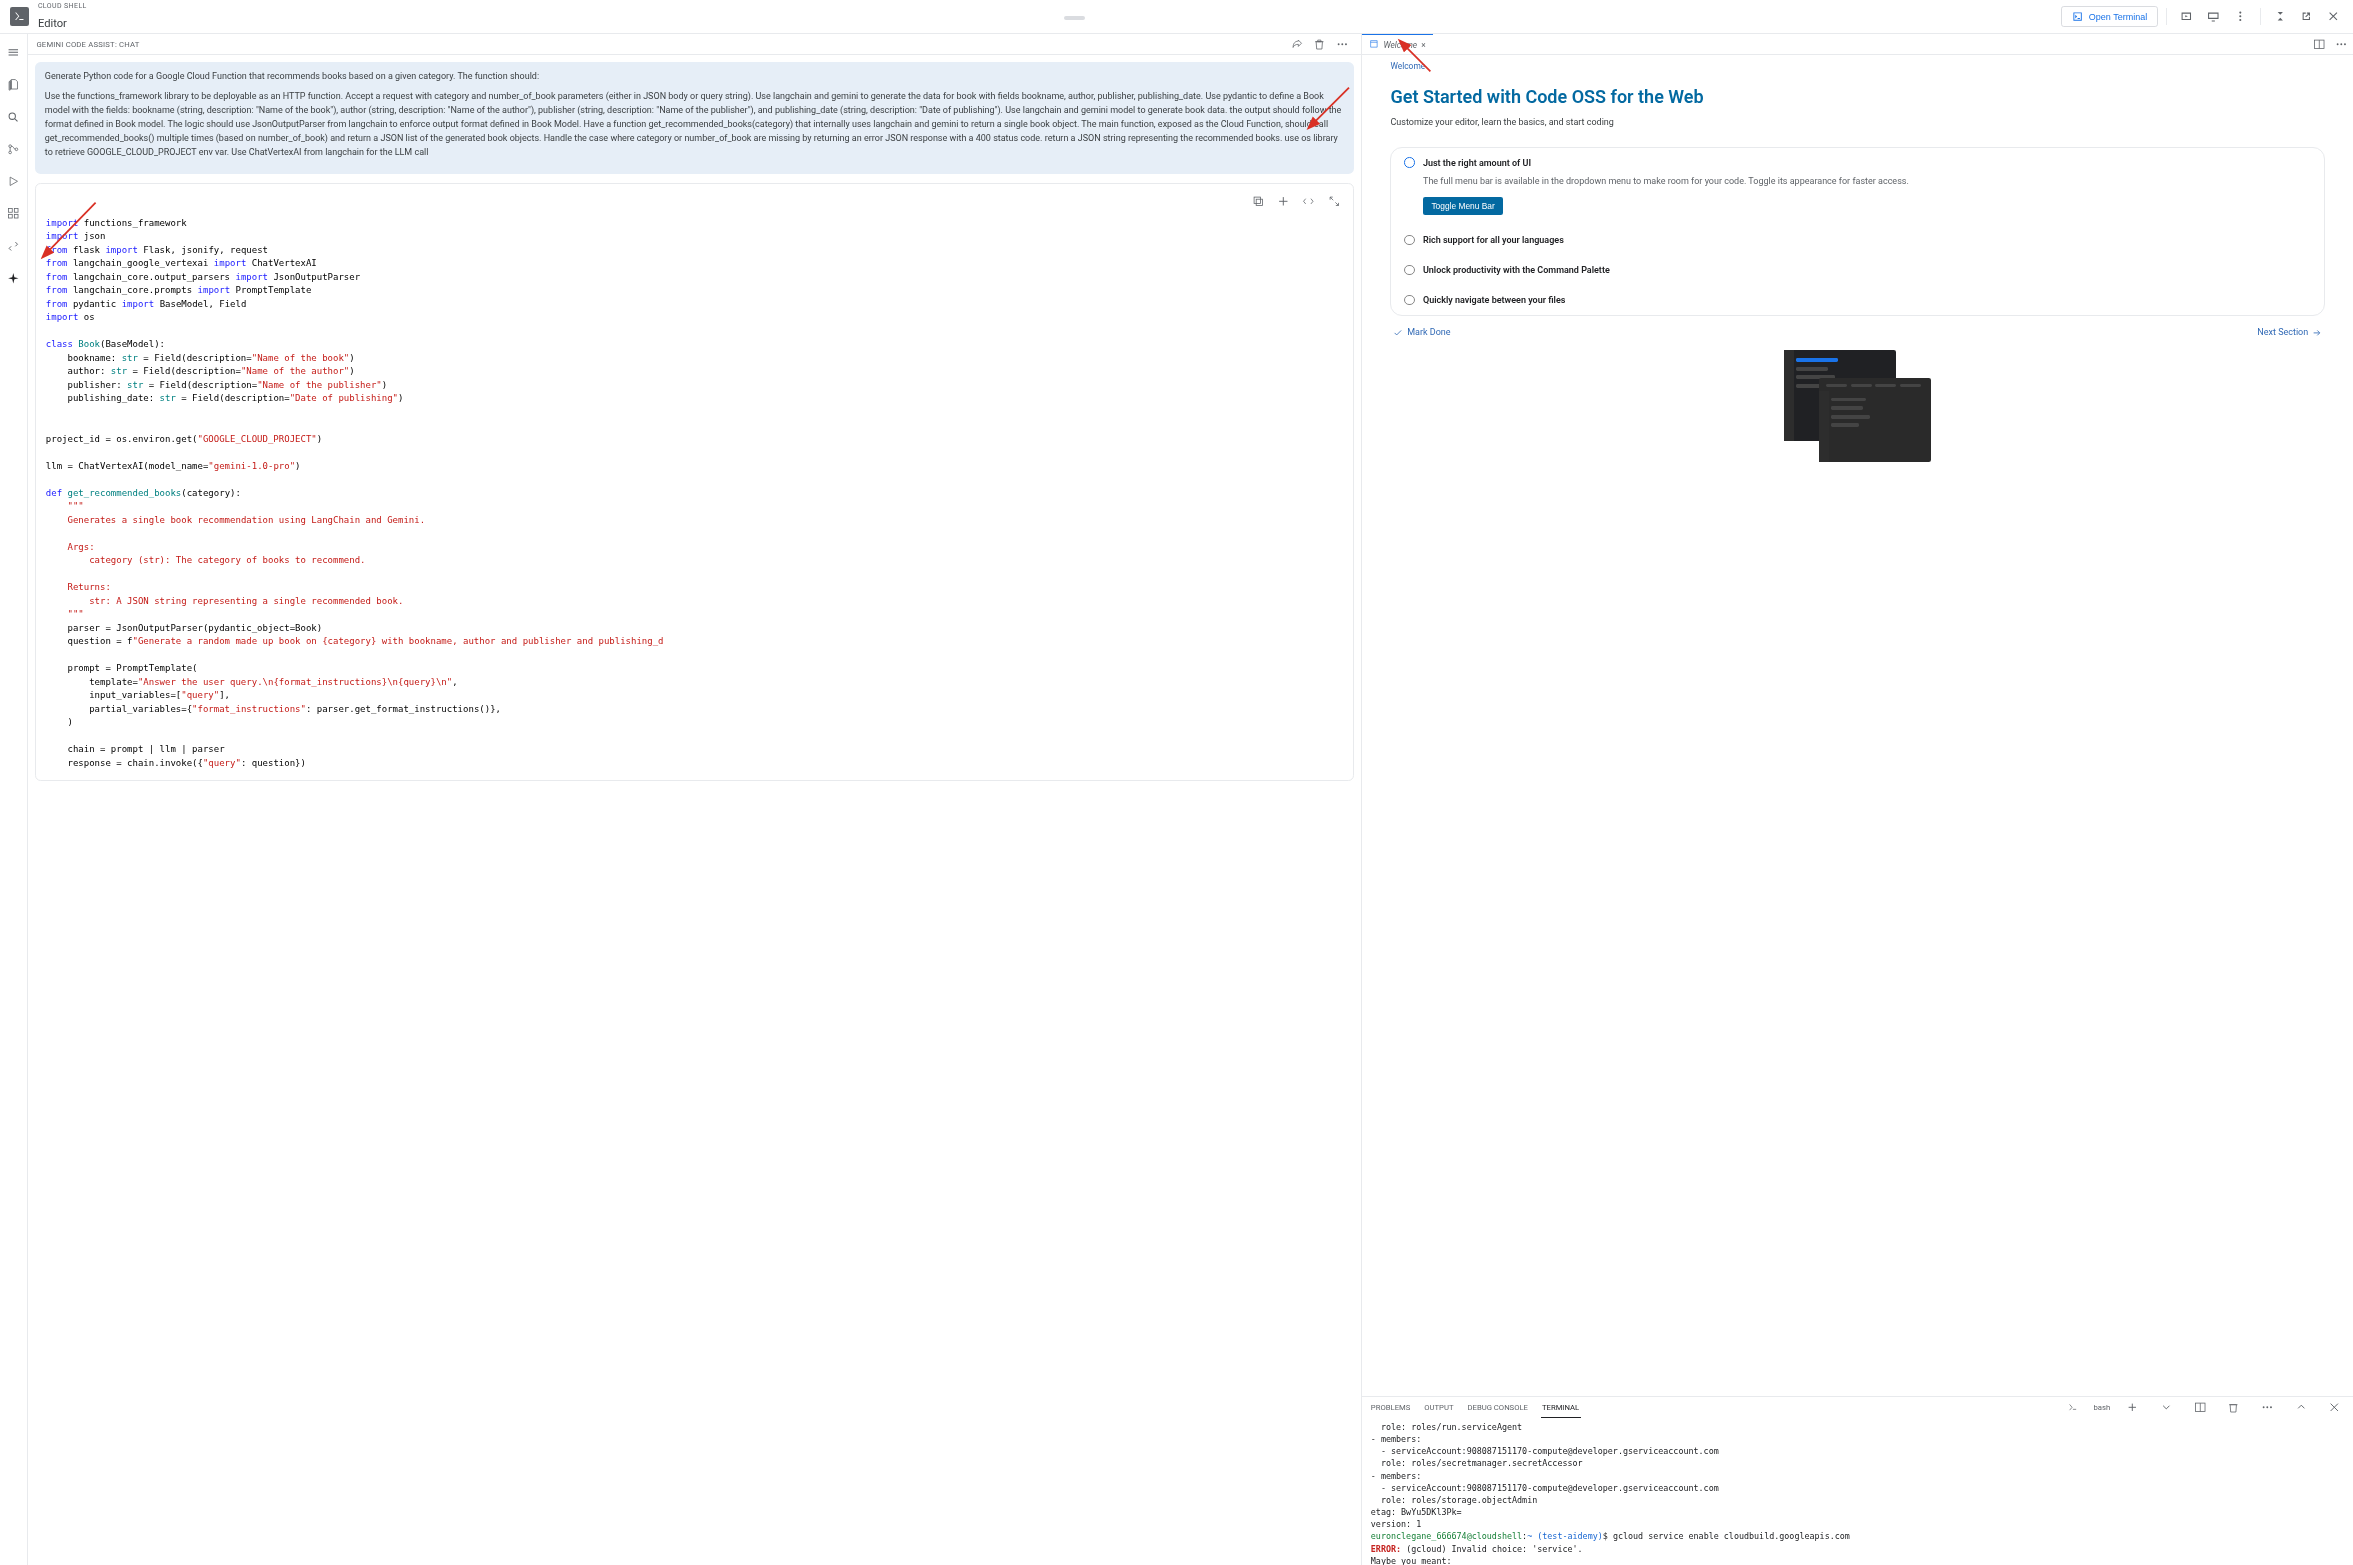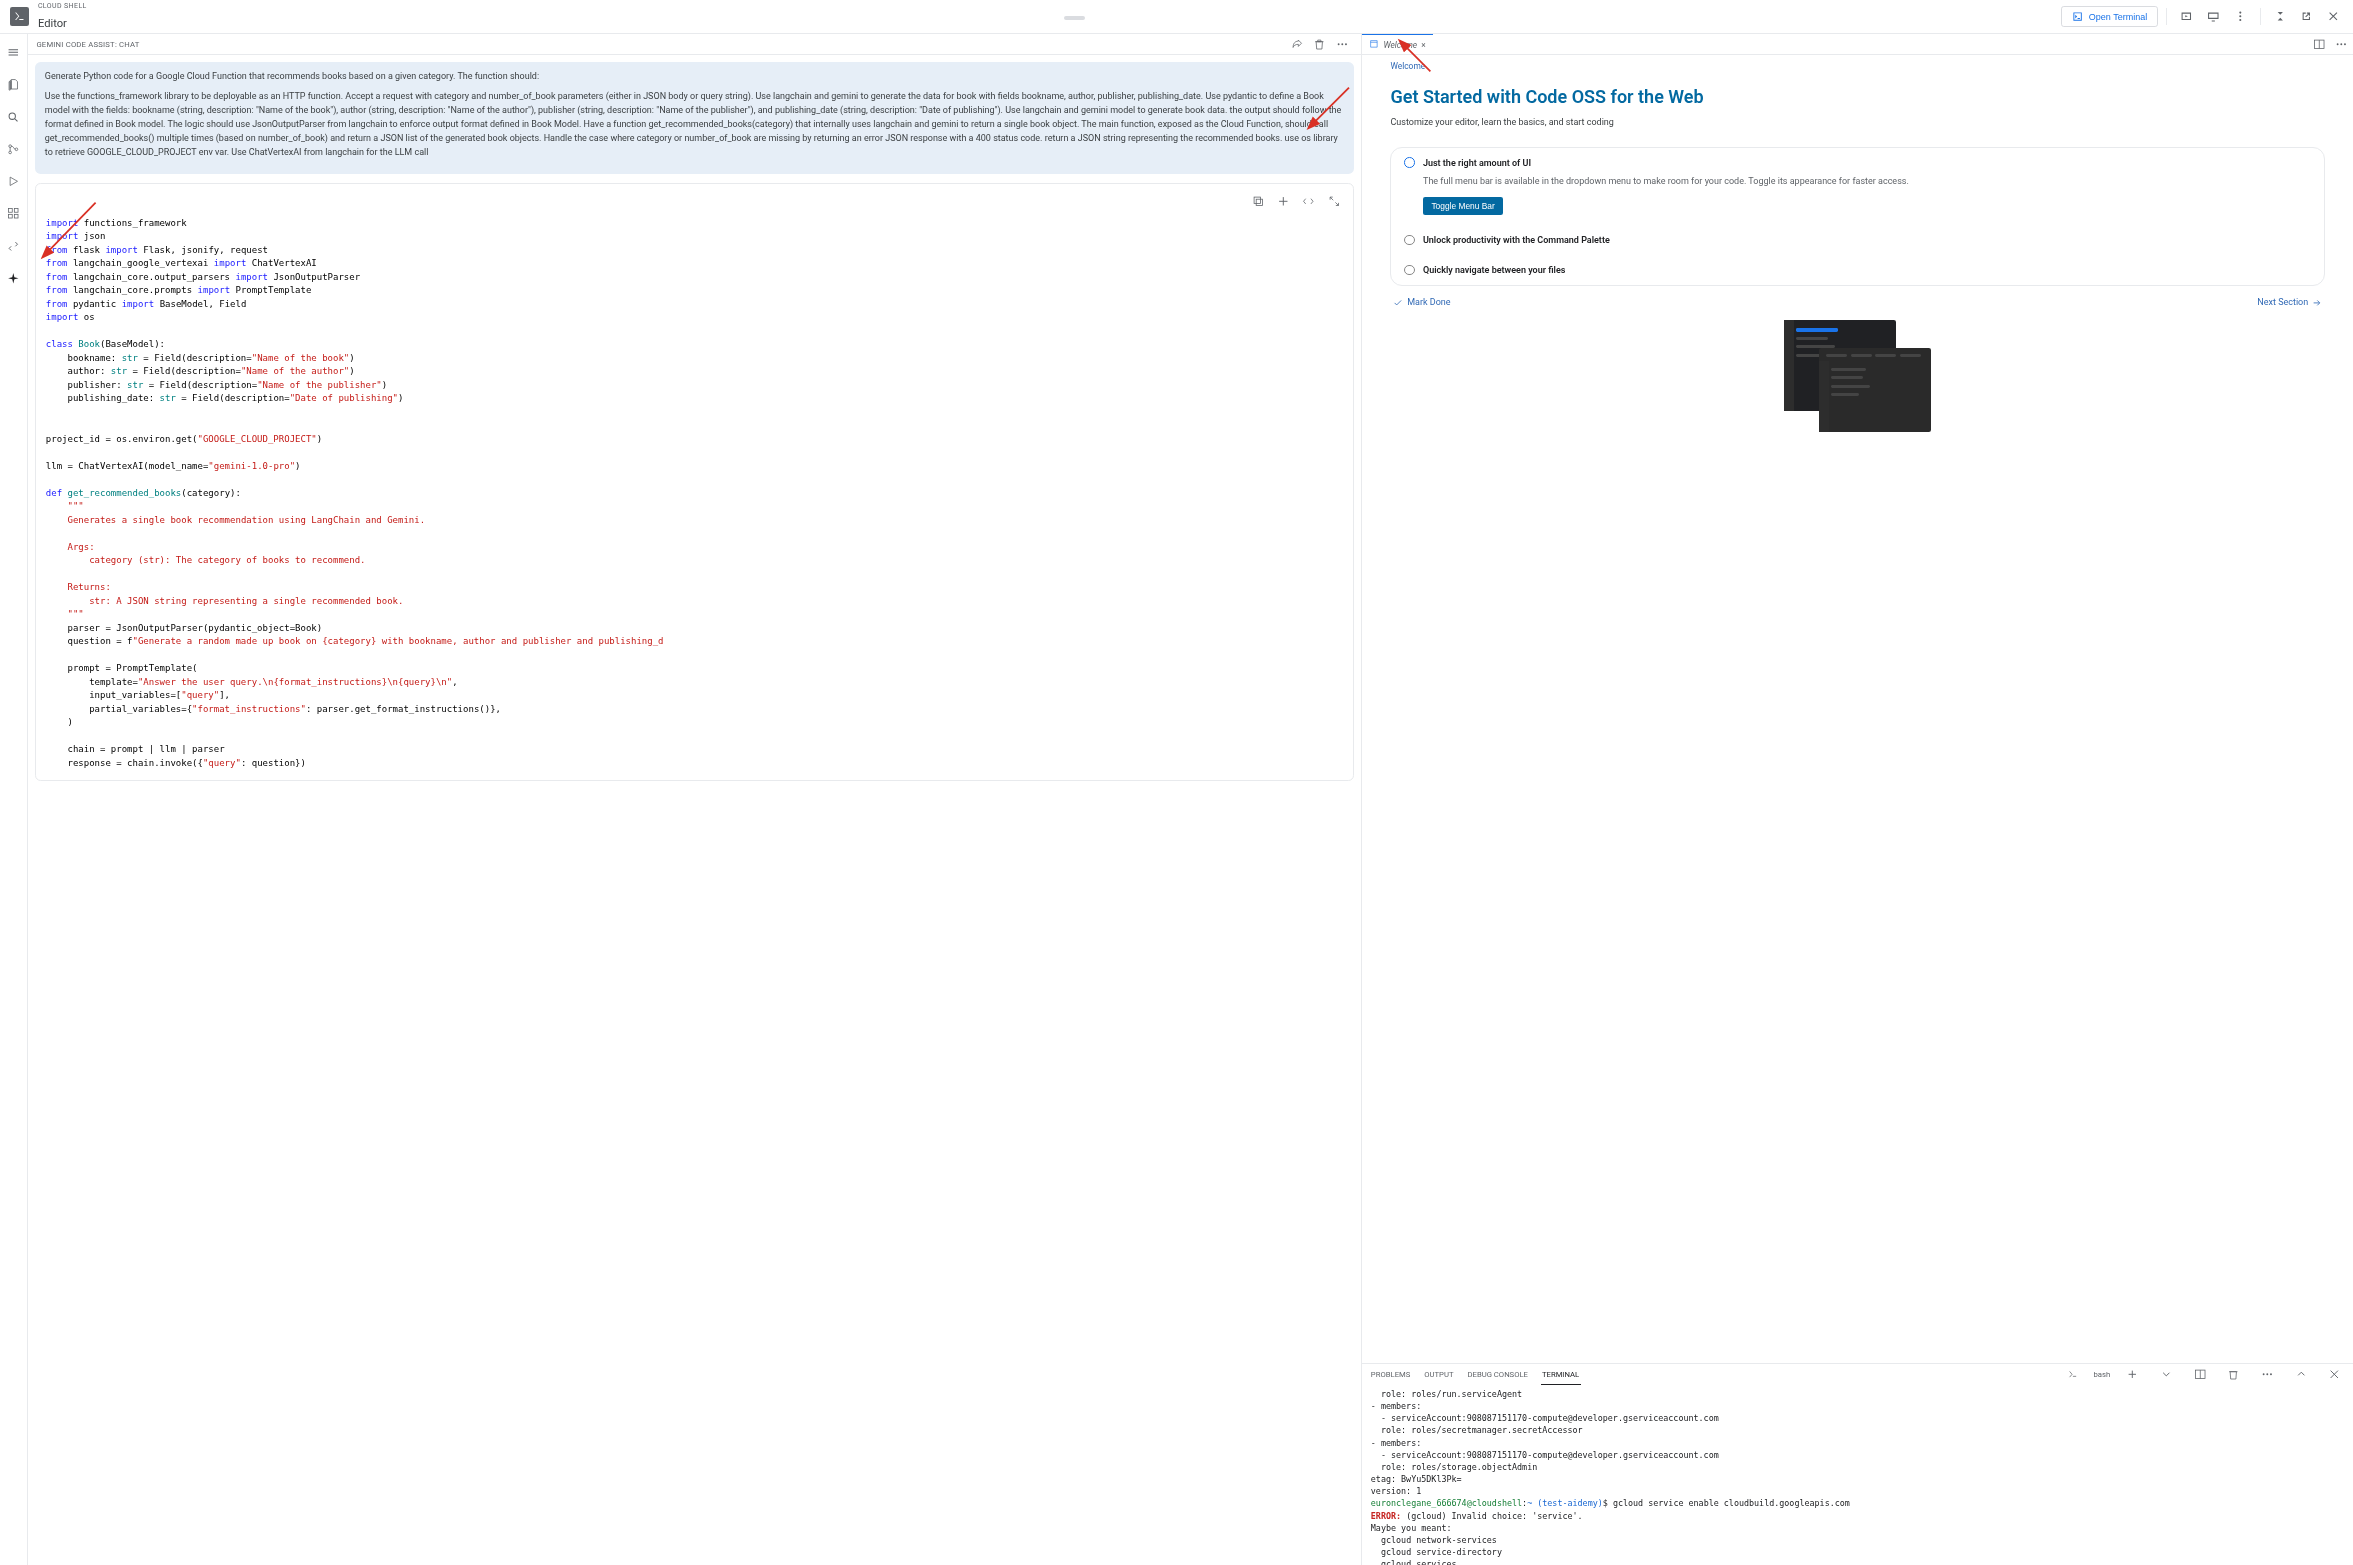--- a/index.html
+++ b/index.html
@@ -61,21 +61,21 @@
 .walk-nav { display: flex; justify-content: space-between; align-items: center; margin-top: 11.2px; padding: 0 2.8px; }
 .walk-nav-link { color: #3069b5; font-size: 9px; display: flex; align-items: flex-end; gap: 4.2px; cursor: pointer; }
 .walk-nav-link svg { width: 9.8px; height: 9.8px; fill: #3069b5; }
 .walk-illus { margin: 12.6px auto 0; width: 148px; height: 112px; position: relative; }
 .illus-win { position: absolute; background: #202124; border-radius: 2.1px; }
 .illus-win.back { top: 0; left: 0; width: 112px; height: 91px; }
 .illus-win.front { top: 28px; left: 35px; width: 112px; height: 84px; background: #2a2a2a; }
 .illus-sidebar { position: absolute; left: 0; top: 0; bottom: 0; width: 9.8px; background: #2d2d2d; }
 .illus-row { position: absolute; height: 3.5px; border-radius: 1.4px; background: #444; }
 .illus-blue { background: #1a73e8; }
-.terminal-pane { border-top: 0.7px solid #e8eaed; display: flex; flex-direction: column; height: 202px; }
+.terminal-pane { border-top: 0.7px solid #e8eaed; display: flex; flex-direction: column; height: 169px; }
 .term-tabs { display: flex; align-items: center; height: 21px; padding: 0 7px; gap: 11.2px; font-size: 7.7px; color: #5f6368; }
 .term-tab { cursor: pointer; padding: 0 1.4px; height: 100%; display: flex; align-items: center; }
 .term-tab.active { color: #202124; border-bottom: 1.1px solid #202124; }
 .term-tabs-spacer { flex: 1; }
 .term-body { flex: 1; overflow-y: auto; font-family: ui-monospace, Menlo, Consolas, monospace; font-size: 8.4px; line-height: 1.45; padding: 2.8px 8.4px; white-space: pre-wrap; color: #202124; }
 .t-green { color: #188038; }
 .t-blue { color: #1967d2; }
 .t-red { color: #c5221f; font-weight: bold; }
 .arrow { position: absolute; pointer-events: none; }
 .arrow svg { overflow: visible; }
@@ -354,20 +354,26 @@
           <p class="welcome-sub">Customize your editor, learn the basics, and start coding</p>
 
           <div class="walk-card">
             <div class="walk-item expanded">
               <div class="walk-head">
                 <span class="walk-radio"></span>
                 <span class="walk-title">Just the right amount of UI</span>
               </div>
               <p class="walk-desc">The full menu bar is available in the dropdown menu to make room for your code. Toggle its appearance for faster access.</p>
               <button class="walk-btn">Toggle Menu Bar</button>
+            </div>
+            <div class="walk-item">
+              <div class="walk-head">
+                  <span class="walk-radio empty"></span>
+                  <span class="walk-title">Rich support for all your languages</span>
+                </div>
             </div>
             <div class="walk-item">
               <div class="walk-head">
                   <span class="walk-radio empty"></span>
                   <span class="walk-title">Unlock productivity with the Command Palette</span>
                 </div>
             </div>
             <div class="walk-item">
               <div class="walk-head">
                   <span class="walk-radio empty"></span>

